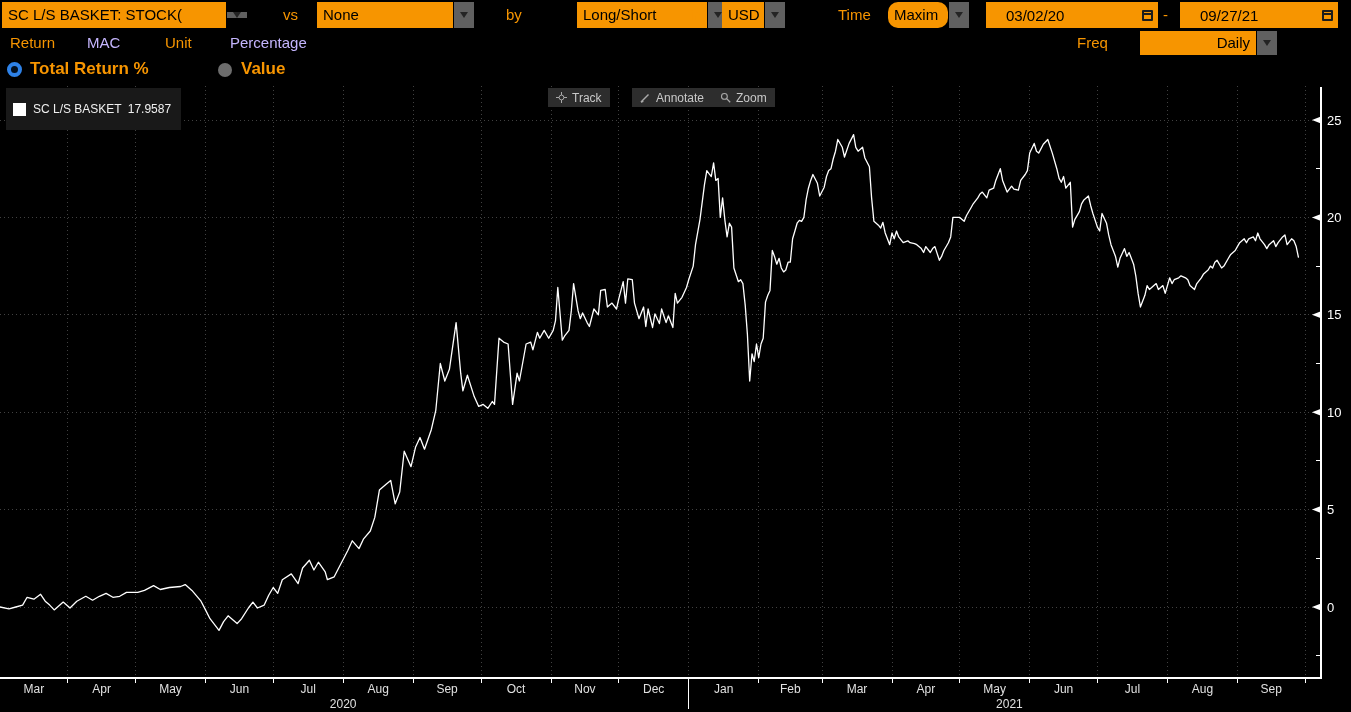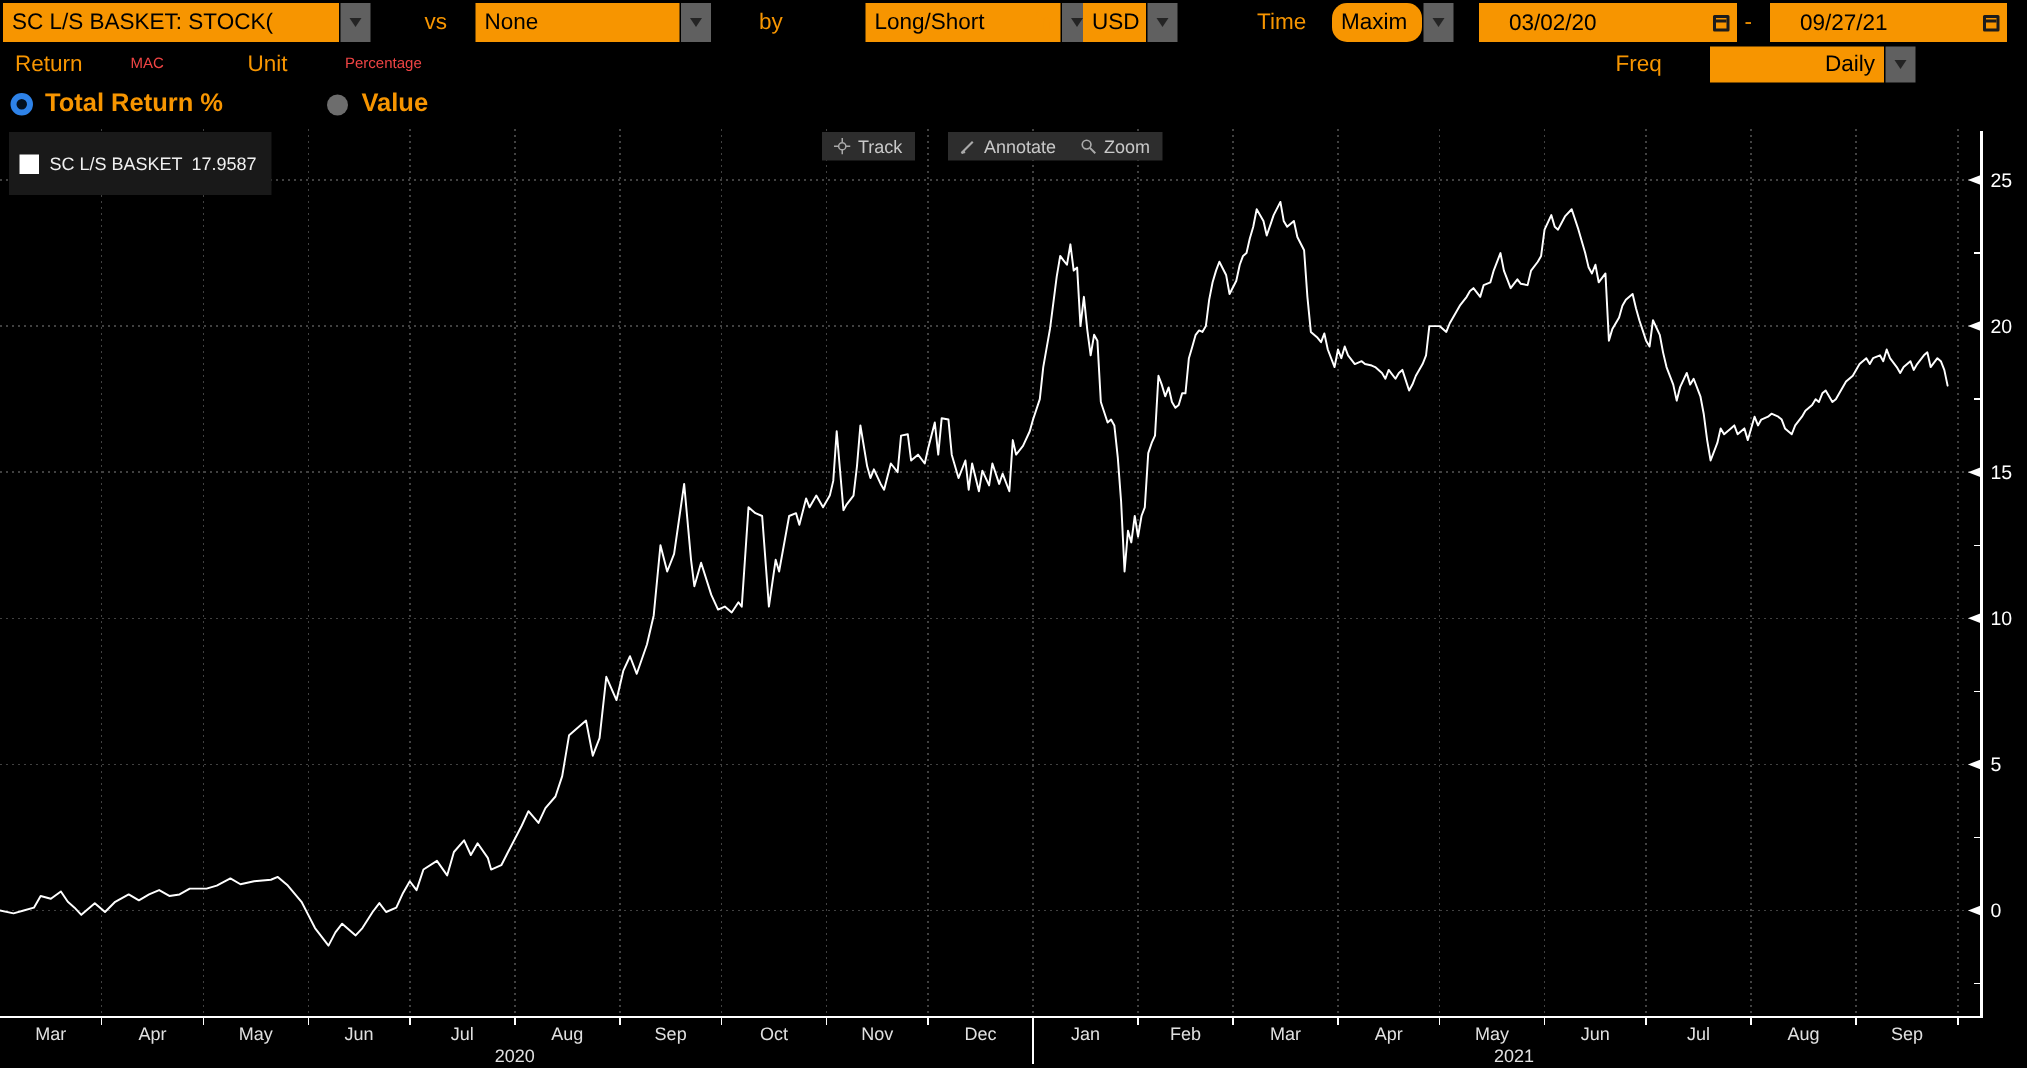--- a/index.html
+++ b/index.html
@@ -1,21 +1,21 @@
 <!DOCTYPE html>
 <html><head>
 <meta charset="utf-8">
 <style>
   html,body{margin:0;padding:0;background:#000;}
   body{width:1351px;height:712px;position:relative;overflow:hidden;
        font-family:"Liberation Sans",sans-serif;}
   
   .topbar{position:absolute;left:0;top:0;width:1351px;height:80px;background:#000;}
   .olabel{position:absolute;color:#f79500;font-size:15px;line-height:26px;top:2px;white-space:nowrap;}
-  .wlabel{position:absolute;color:#ef4444;font-size:10px;line-height:24px;top:31px;white-space:nowrap;}
+  .wlabel{position:absolute;color:#c4b5fd;font-size:15px;line-height:24px;top:31px;white-space:nowrap;}
   .olabel2{position:absolute;color:#f79500;font-size:15px;line-height:24px;top:31px;white-space:nowrap;}
   .group{position:absolute;top:2px;display:flex;align-items:stretch;}
   .group.r2{top:31px;}
   .field{background:#f79500;color:#000;font-size:15px;line-height:26px;height:26px;
          padding:0 6px;white-space:nowrap;overflow:hidden;box-sizing:border-box;}
   .r2 .field{height:24px;line-height:24px;}
   .arrowbtn{width:20px;background:#606060;margin-left:1px;display:flex;align-items:center;justify-content:center;cursor:pointer;}
   .tri{width:0;height:0;border-left:4px solid transparent;border-right:4px solid transparent;border-top:6px solid #242424;}
   .datefield{display:flex;align-items:center;justify-content:space-between;background:#f79500;
              color:#000;font-size:15px;height:26px;box-sizing:border-box;padding:0 5px 0 20px;}
@@ -35,21 +35,21 @@
   .cbtn{position:absolute;top:88px;height:19px;background:#2d2d2d;color:#c9c9c9;font-size:12px;
         display:flex;align-items:center;gap:5px;padding:0 8px;box-sizing:border-box;cursor:pointer;}
   .cbtn svg{flex:none;}
   #chart-svg{position:absolute;left:0;top:80px;}
 </style>
 </head>
 <body>
 
 <div class="topbar">
 
-  <div class="group" style="left:2px;">
+  <div class="group" style="left:2px;align-items:center;">
     <div class="field" style="width:224px;">SC L/S BASKET: STOCK(</div>
     <div class="arrowbtn">
         <span class="tri"></span>
       </div>
   </div>
 
   <span class="olabel" style="left:283px;">vs</span>
 
   <div class="group" style="left:317px;">
     <div class="field" style="width:136px;">None</div>

